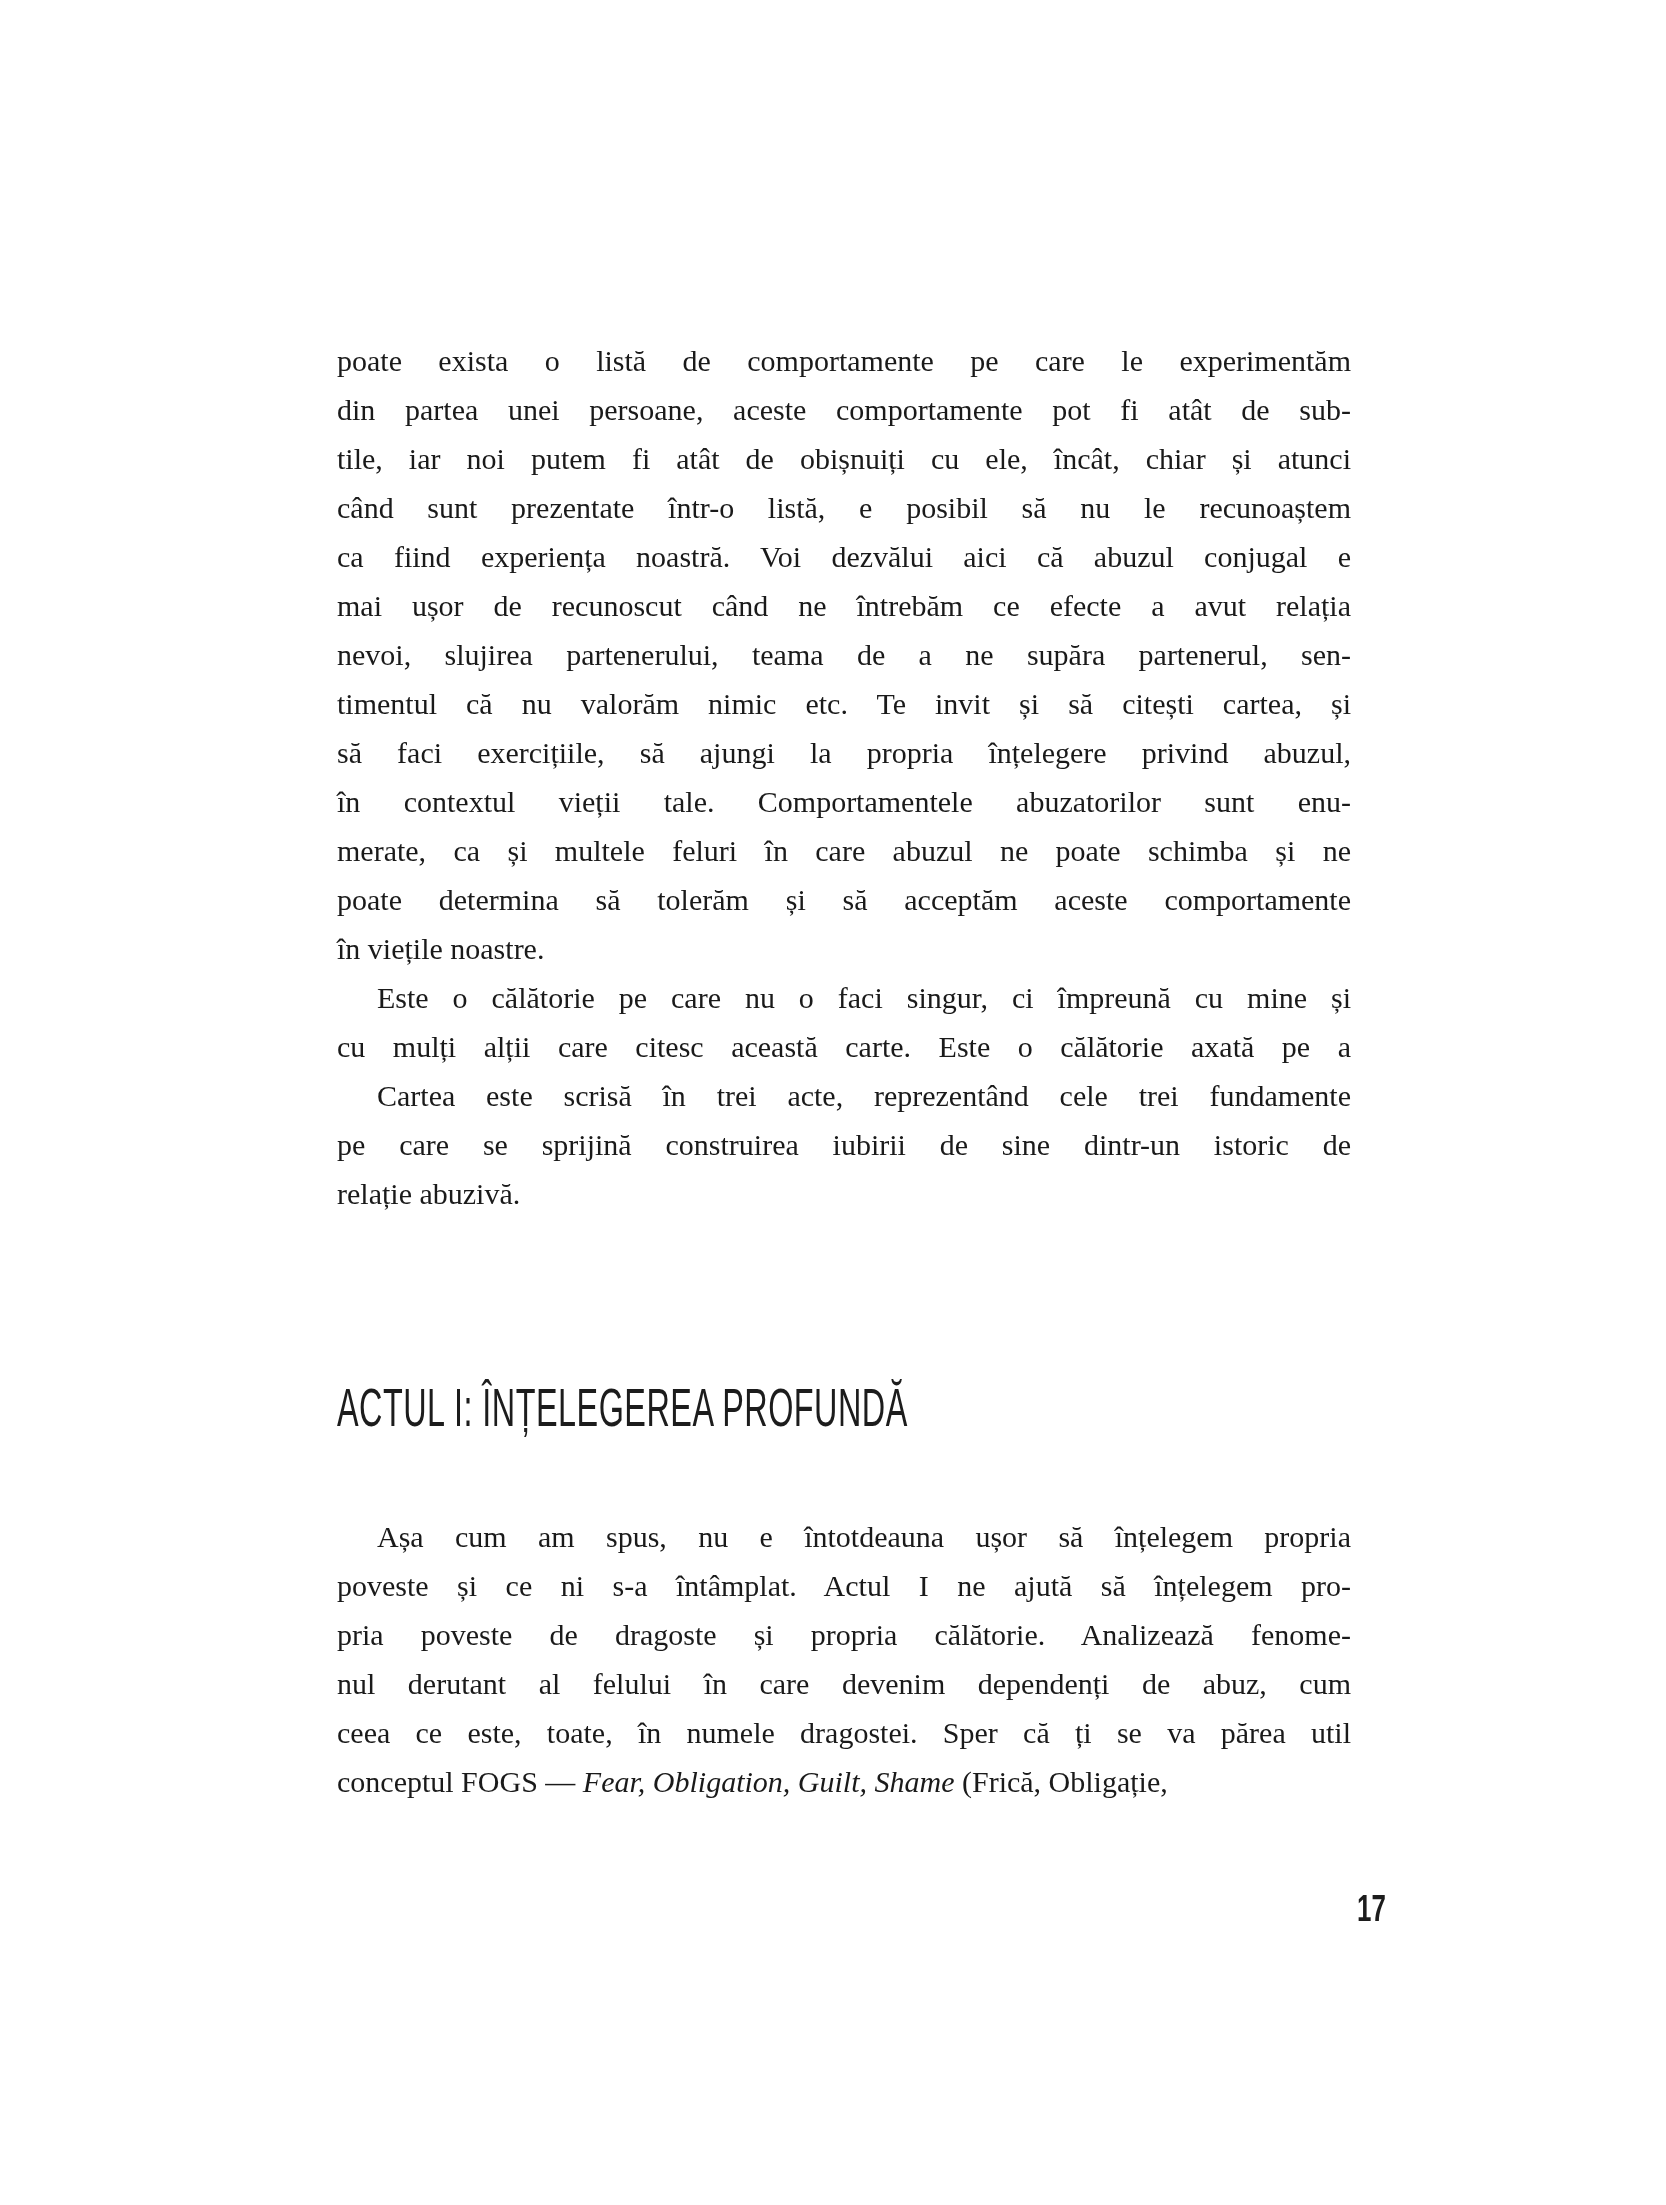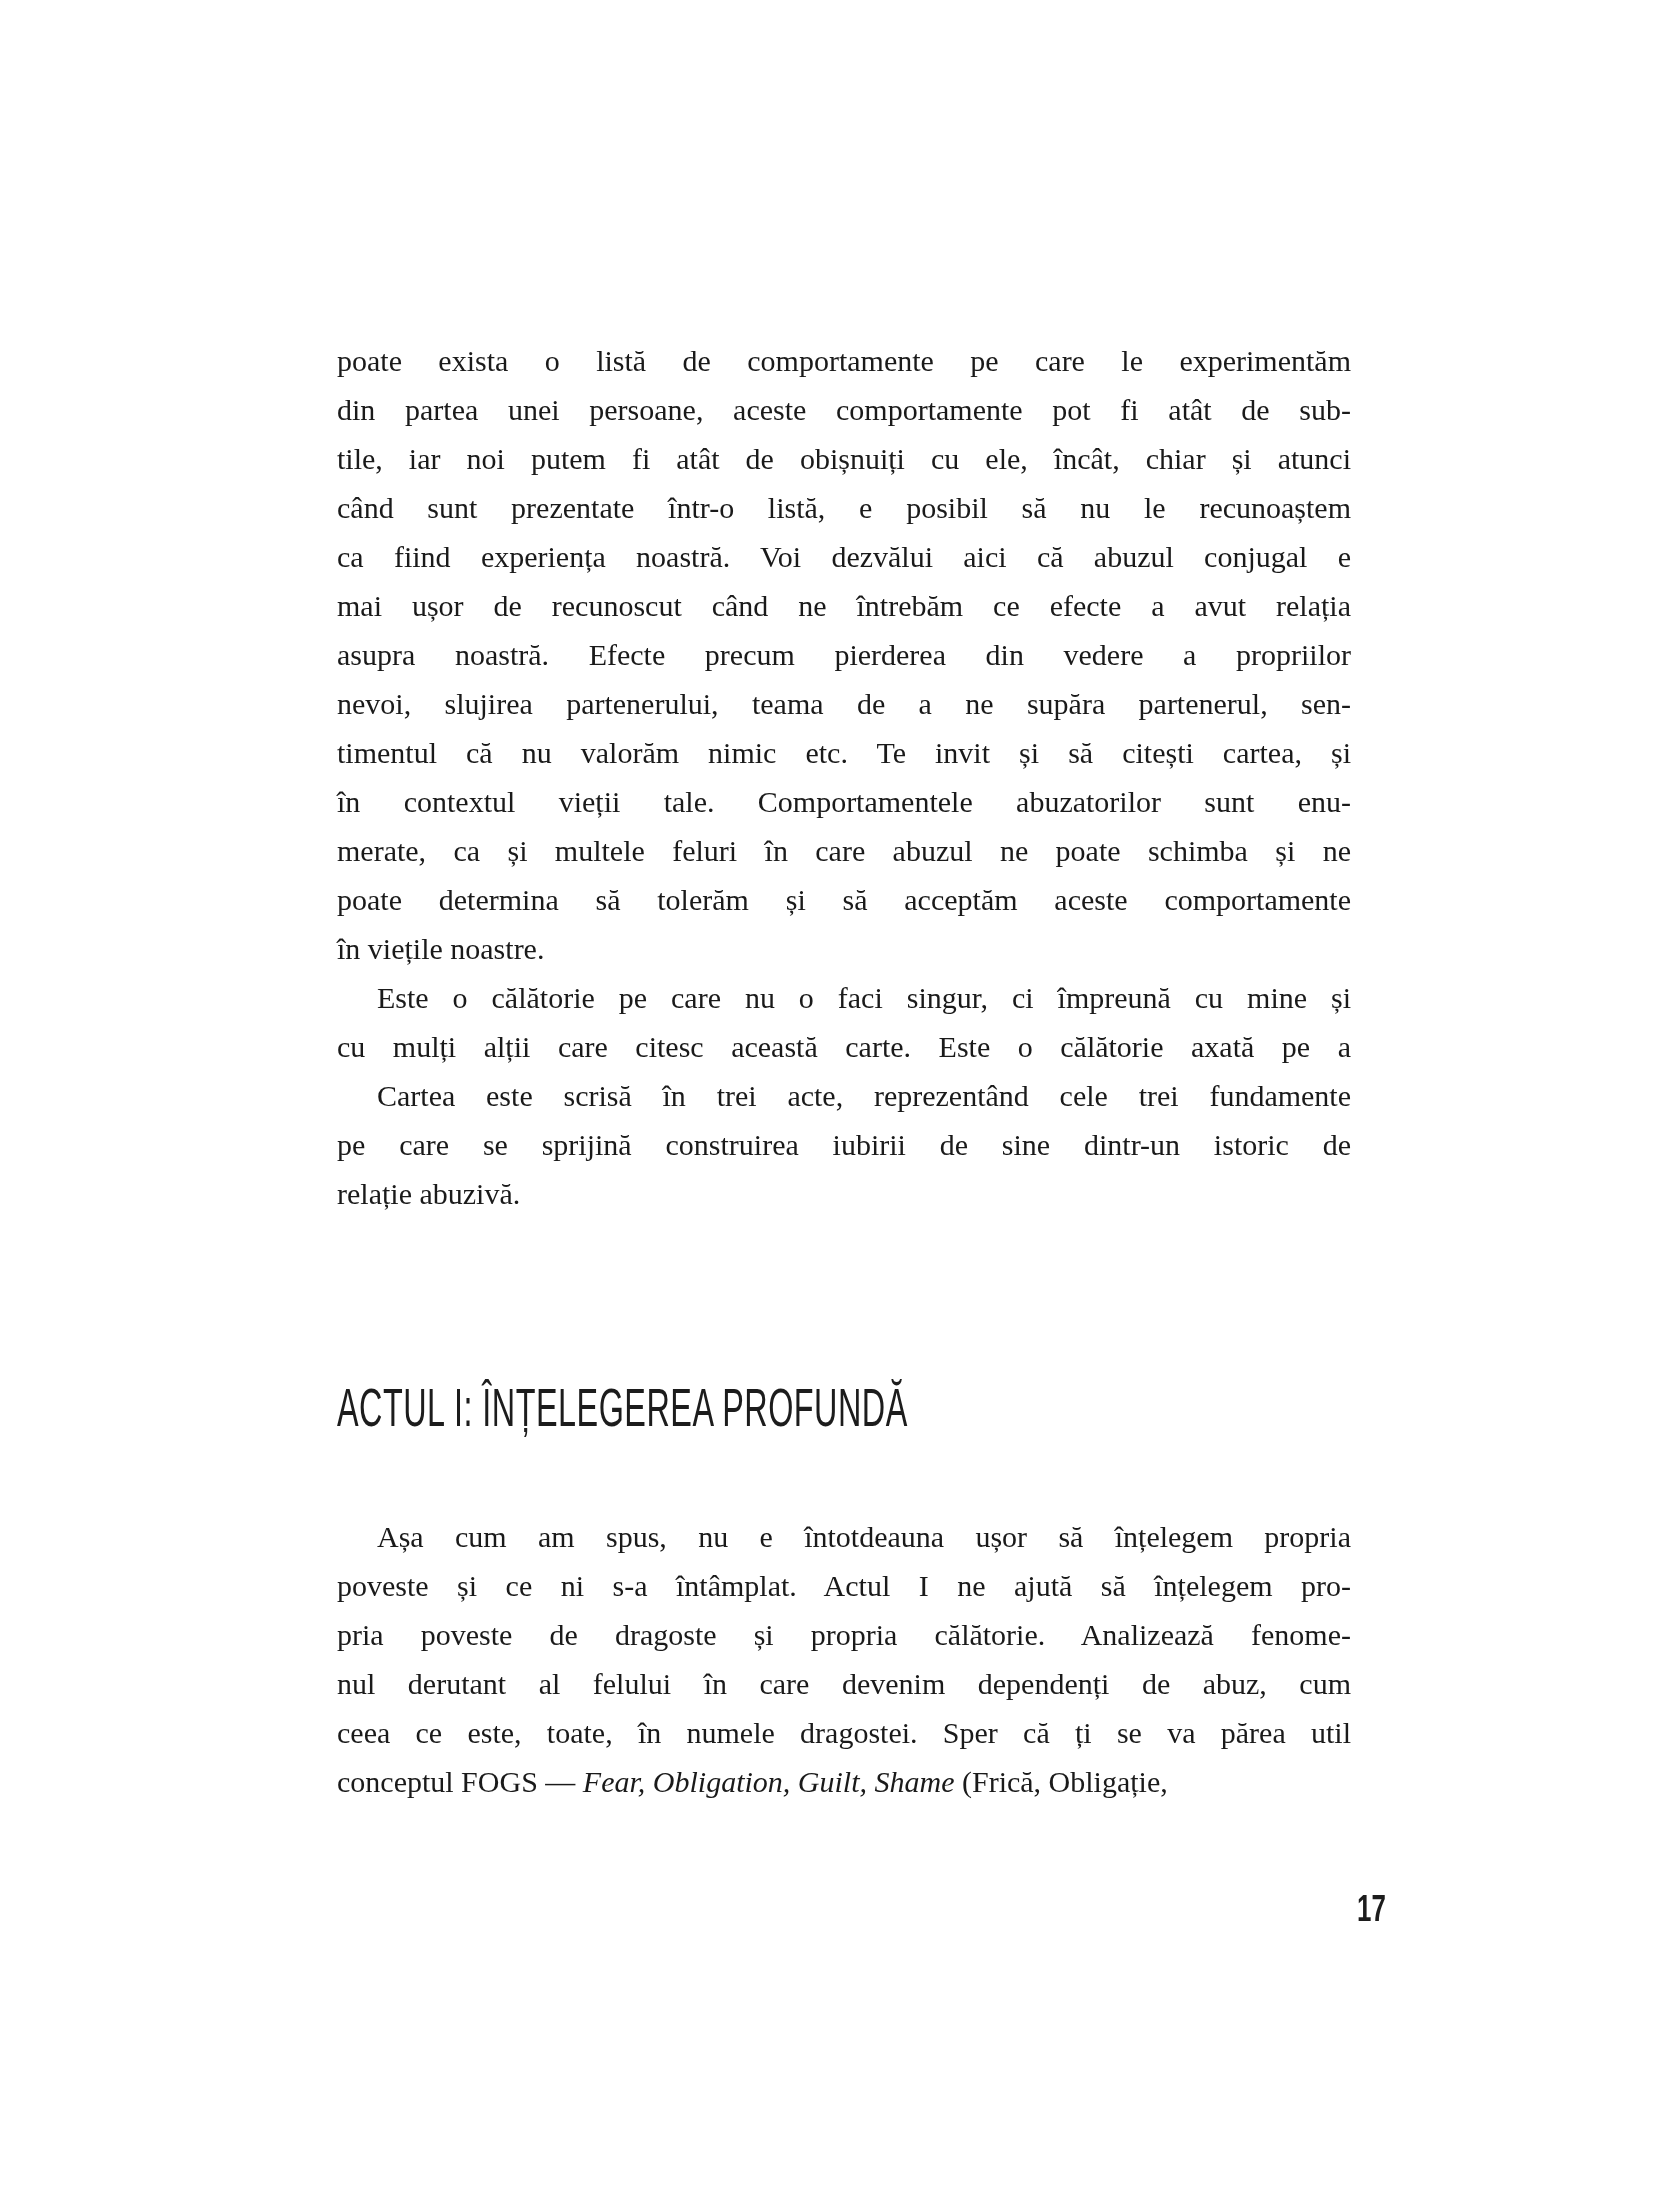--- a/index.html
+++ b/index.html
@@ -74,23 +74,23 @@
 
 <div class="page">
 
   <div class="textblock" id="block-1">
     <div class="line">poate exista o listă de comportamente pe care le experimentăm</div>
     <div class="line">din partea unei persoane, aceste comportamente pot fi atât de sub-</div>
     <div class="line">tile, iar noi putem fi atât de obișnuiți cu ele, încât, chiar și atunci</div>
     <div class="line">când sunt prezentate într-o listă, e posibil să nu le recunoaștem</div>
     <div class="line">ca fiind experiența noastră. Voi dezvălui aici că abuzul conjugal e</div>
     <div class="line">mai ușor de recunoscut când ne întrebăm ce efecte a avut relația</div>
-    <div class="line">asupra noastră. Efecte precum pierderea din vedere a propriilor</div>
     <div class="line">nevoi, slujirea partenerului, teama de a ne supăra partenerul, sen-</div>
     <div class="line">timentul că nu valorăm nimic etc. Te invit și să citești cartea, și</div>
+    <div class="line">să faci exercițiile, să ajungi la propria înțelegere privind abuzul,</div>
     <div class="line">în contextul vieții tale. Comportamentele abuzatorilor sunt enu-</div>
     <div class="line">merate, ca și multele feluri în care abuzul ne poate schimba și ne</div>
     <div class="line">poate determina să tolerăm și să acceptăm aceste comportamente</div>
     <div class="line last">în viețile noastre.</div>
 
     <div class="line indent">Este o călătorie pe care nu o faci singur, ci împreună cu mine și</div>
     <div class="line">cu mulți alții care citesc această carte. Este o călătorie axată pe a</div>
 
     <div class="line indent">Cartea este scrisă în trei acte, reprezentând cele trei fundamente</div>
     <div class="line">pe care se sprijină construirea iubirii de sine dintr-un istoric de</div>

